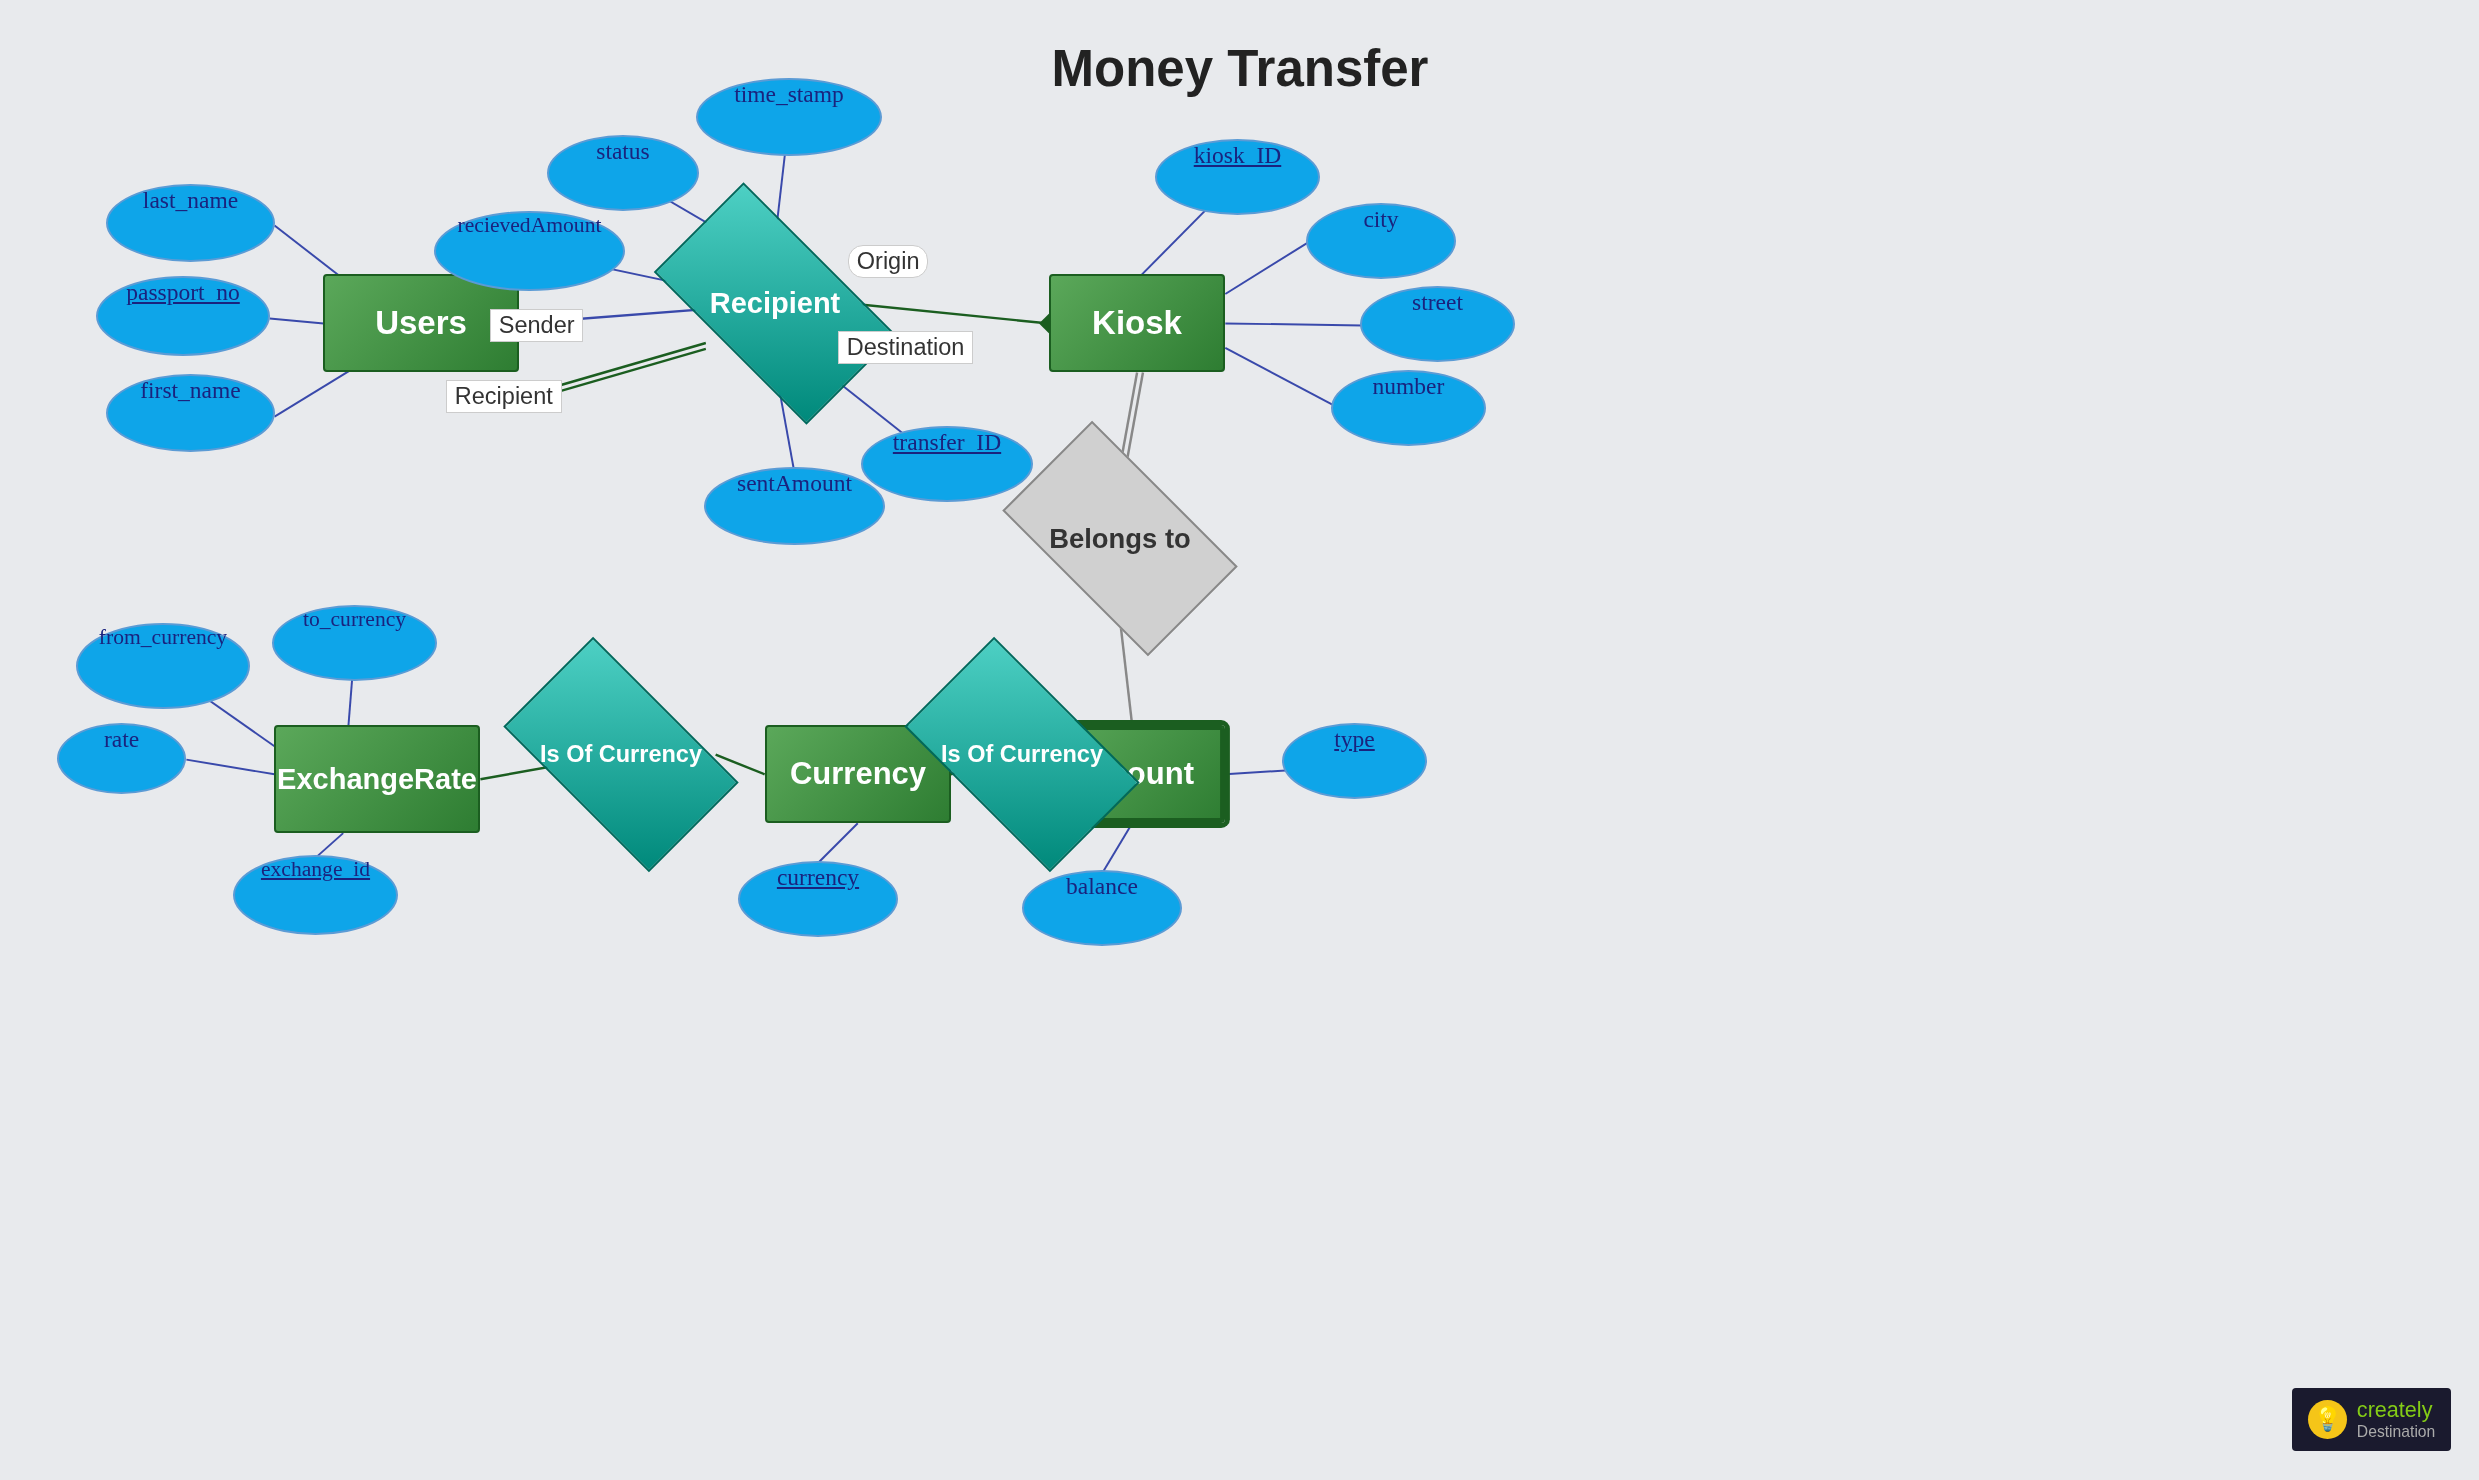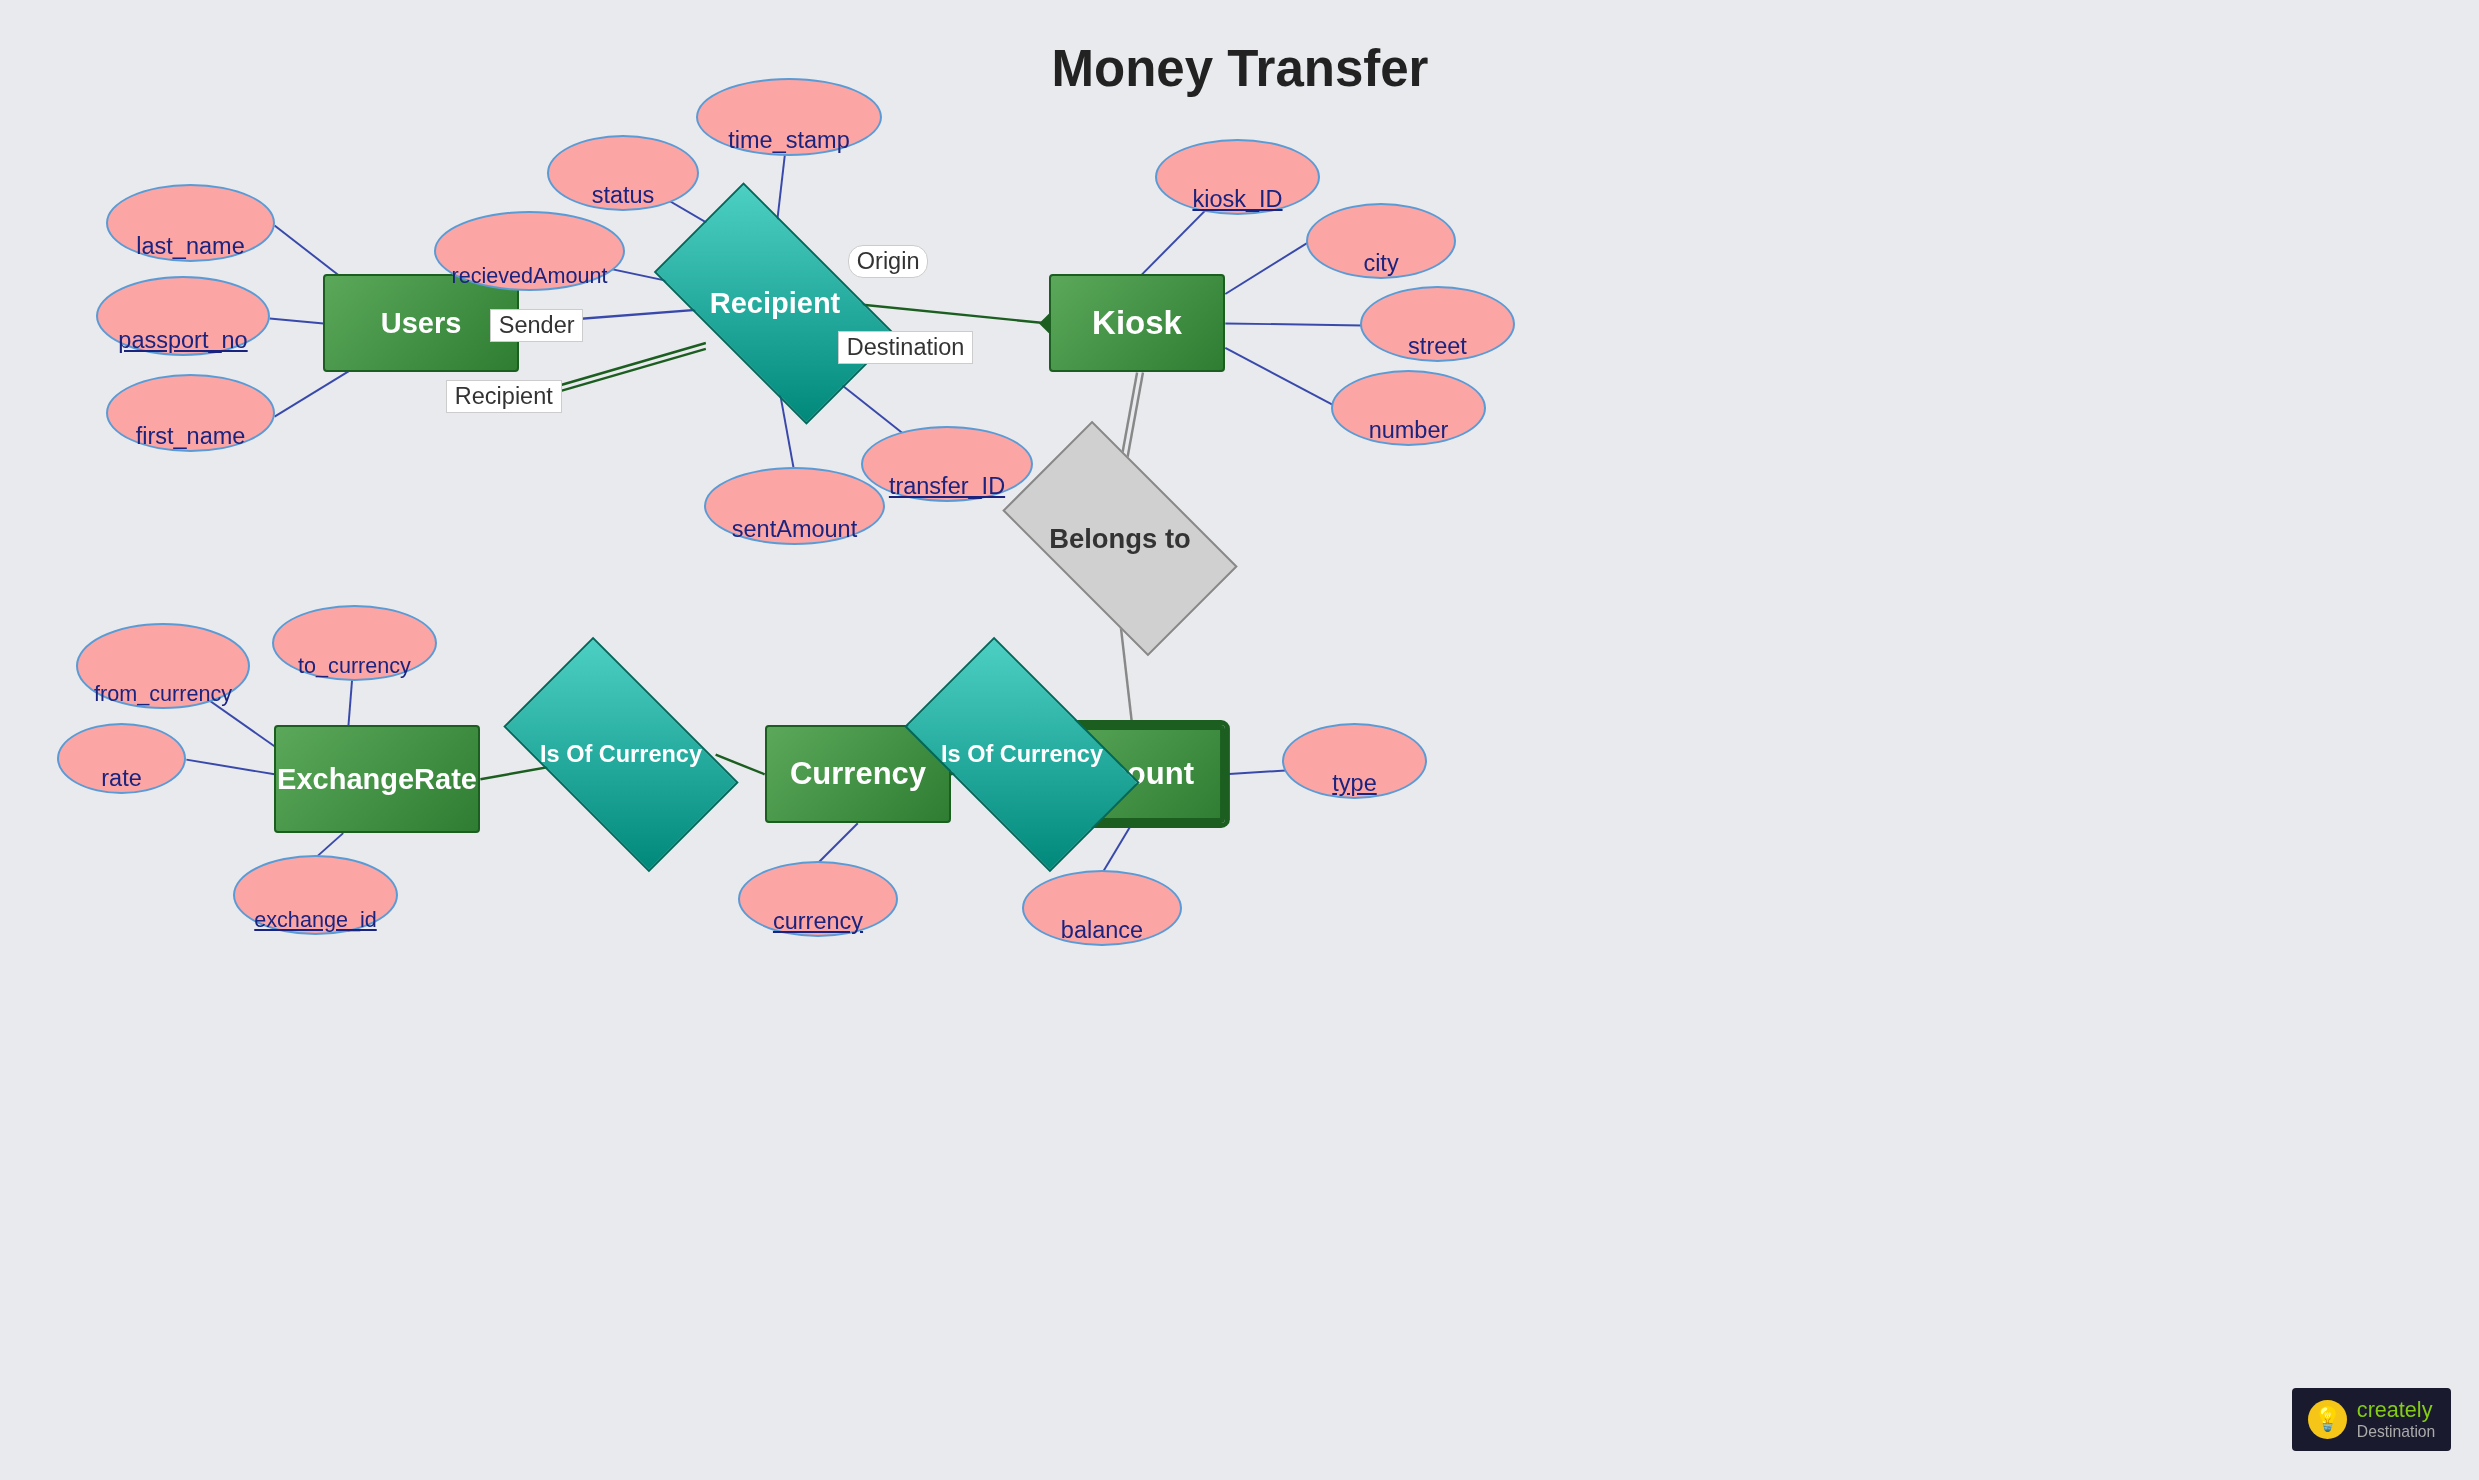--- a/index.html
+++ b/index.html
@@ -72,30 +72,31 @@
     .diamond-gray {
       background: #d0d0d0;
       border: 2.9px solid #888;
     }
     .diamond-text-gray {
       color: #333;
     }
     
     .attr {
       position: absolute;
-      background: #fca5a5;
+      background: #0ea5e9;
       border: 2px solid #5b9bd5;
       border-radius: 50%;
       display: flex;
-      align-items: flex-end;
+      align-items: flex-start;
       justify-content: center;
       font-size: 23.5px;
       color: #1a237e;
       text-align: center;
       line-height: 1.2;
+      font-family: Liberation Serif, serif;
     }
     .attr.underlined span {
       text-decoration: underline;
     }
     
     .rel-label {
       position: absolute;
       background: white;
       border: 1px solid #ccc;
       font-size: 23.5px;
@@ -199,21 +200,21 @@
     <line x1="970" y1="790" x2="1040" y2="770" stroke="#1b5e20" stroke-width="2.5"></line>
 
     <line x1="1140" y1="770" x2="1155" y2="790" stroke="#1b5e20" stroke-width="2.5"></line>
 
     <line x1="835" y1="880" x2="875" y2="840" stroke="#3949ab" stroke-width="2"></line>
 
     <line x1="1455" y1="777" x2="1250" y2="790" stroke="#3949ab" stroke-width="2"></line>
     <line x1="1125" y1="890" x2="1155" y2="840" stroke="#3949ab" stroke-width="2"></line>
   </svg>
 
-  <div class="entity" style="left:323px; top:274px; width:196px; height:98px; font-size:29px;">
+  <div class="entity" style="left:323px; top:274px; width:196px; height:98px; font-size:33px;">
     <span>Users</span>
   </div>
 
   <div class="entity" style="left:274px; top:725px; width:206px; height:108px; font-size:29px;">
     <span>ExchangeRate</span>
   </div>
 
   <div class="entity" style="left:1049px; top:274px; width:176px; height:98px; font-size:33px;">
     <span>Kiosk</span>
   </div>

